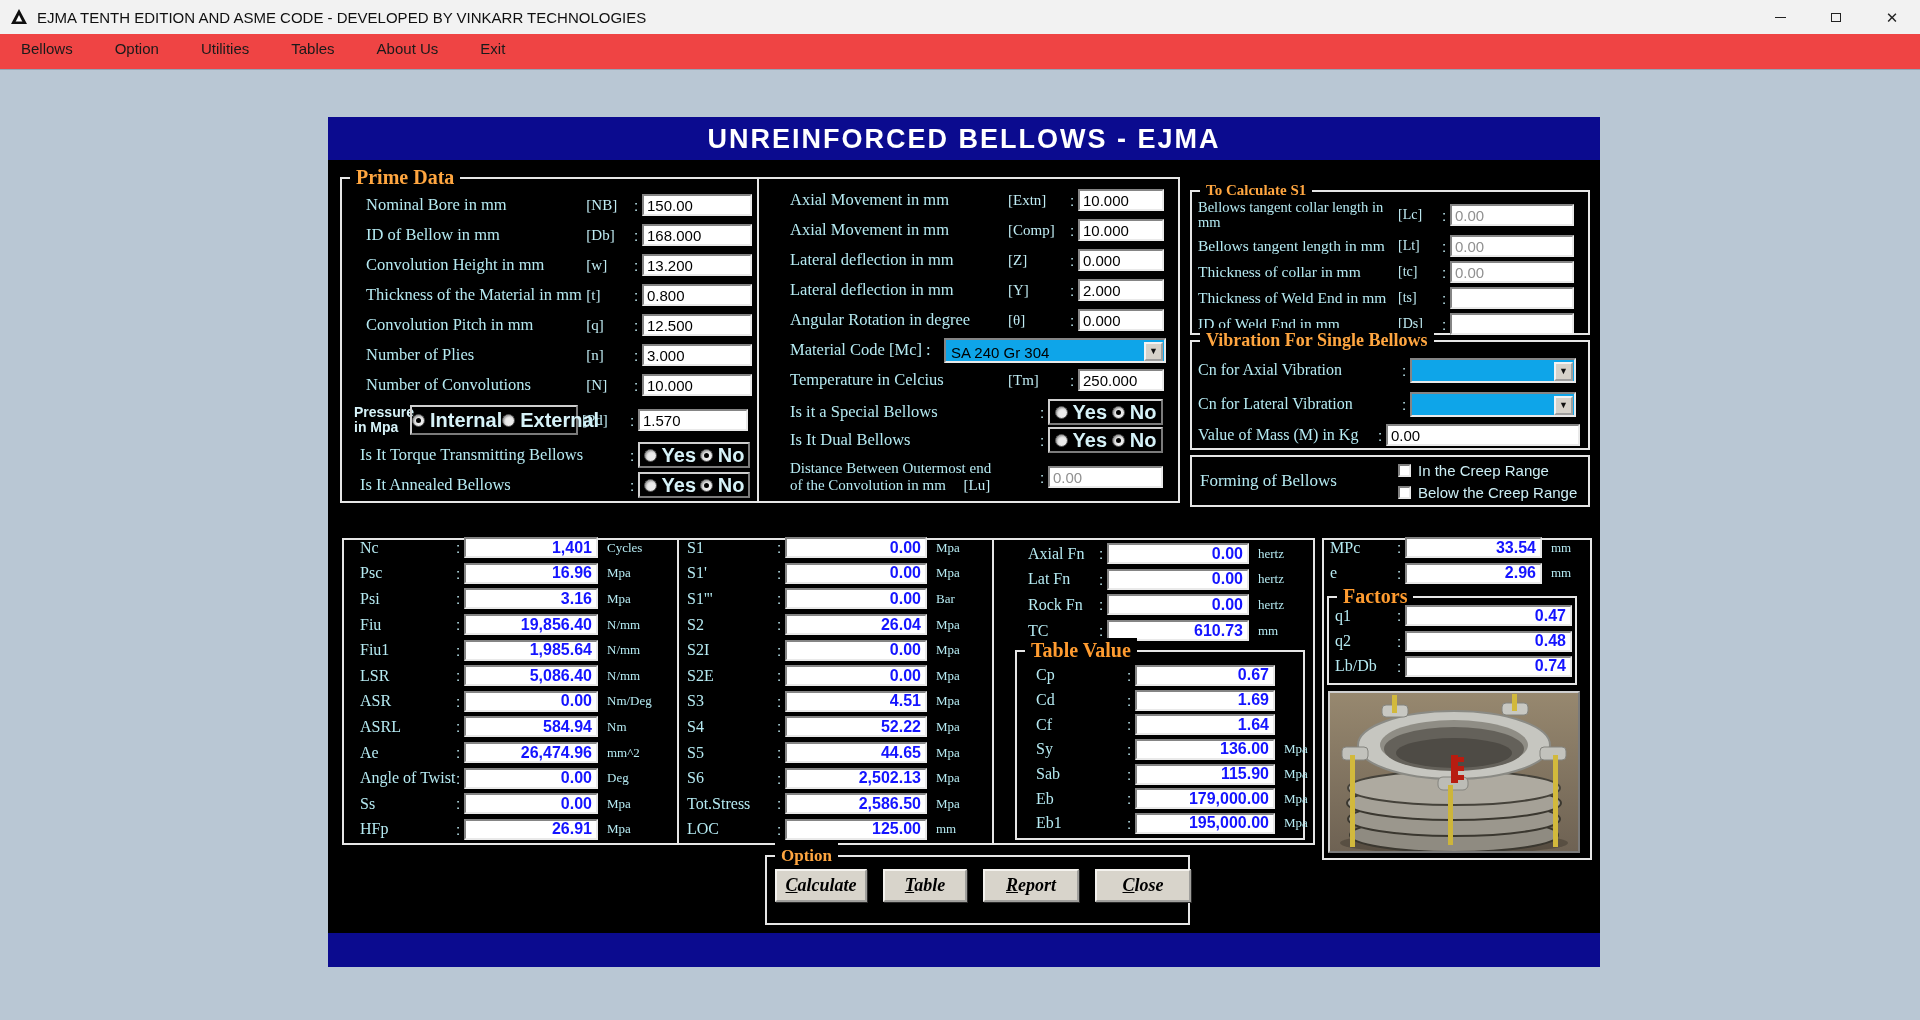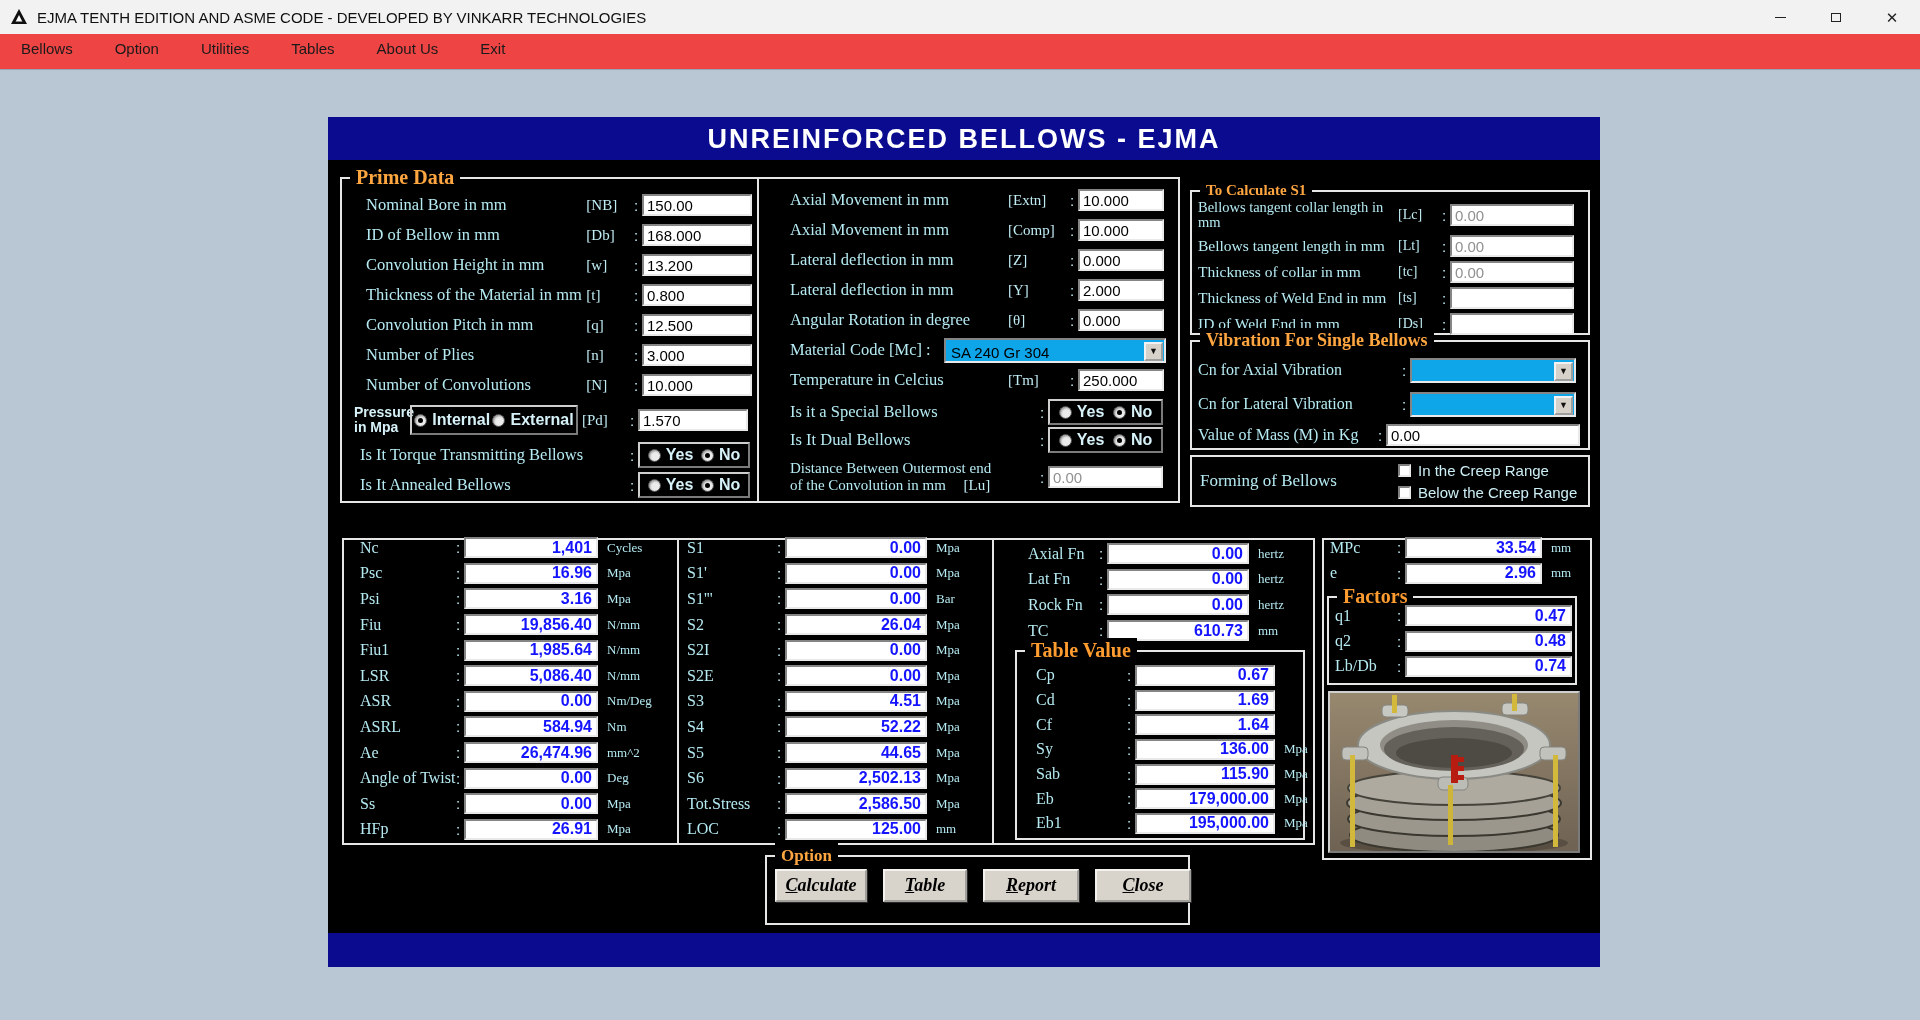--- a/index.html
+++ b/index.html
@@ -51,21 +51,21 @@
   
   .dd{display:flex;align-items:flex-end;background:#0ea5e9;border:2px solid;border-color:#858585 #e9e9e9 #e9e9e9 #858585;height:25px;flex:none}
   .dd-val{flex:1;font-size:15px;padding-left:5px;color:#000;white-space:nowrap;overflow:hidden}
   .dd-btn{width:19px;height:19px;background:#d6d2ca;border:2px outset #f2f2f2;display:flex;align-items:center;justify-content:center;font-size:9px;color:#111;margin-right:1px;flex:none}
 
   
   .optbox{border:2px outset #cfcfcf;display:flex;align-items:center;justify-content:space-evenly;flex:none}
   .ritem{display:flex;align-items:center}
   .rdot{width:13px;height:13px;border-radius:50%;background:#ececec;border:1px solid #4a4a4a;box-shadow:inset 1px 1px 2px #909090;position:relative;flex:none}
   .ritem.checked .rdot::after{content:"";position:absolute;left:3px;top:3px;width:5px;height:5px;border-radius:50%;background:#000}
-  .rlbl{color:#d6f2f8;font-size:16px;font-weight:bold;margin-left:5px;white-space:nowrap}
+  .rlbl{color:#d6f2f8;font-size:20px;font-weight:bold;margin-left:5px;white-space:nowrap}
   .ynbox{width:112px;height:26px}
 
   
   .cbrow{display:flex;align-items:center;height:22px}
   .cb{width:13px;height:13px;background:#fff;border:2px solid;border-color:#808080 #e9e9e9 #e9e9e9 #808080;flex:none}
   .cb-lbl{color:#cdeff6;font-size:15px;margin-left:7px;white-space:nowrap}
 
   
   .c-s1 .row{height:26px}
   .c-s1 .lbl{width:200px;font-size:15.5px}

